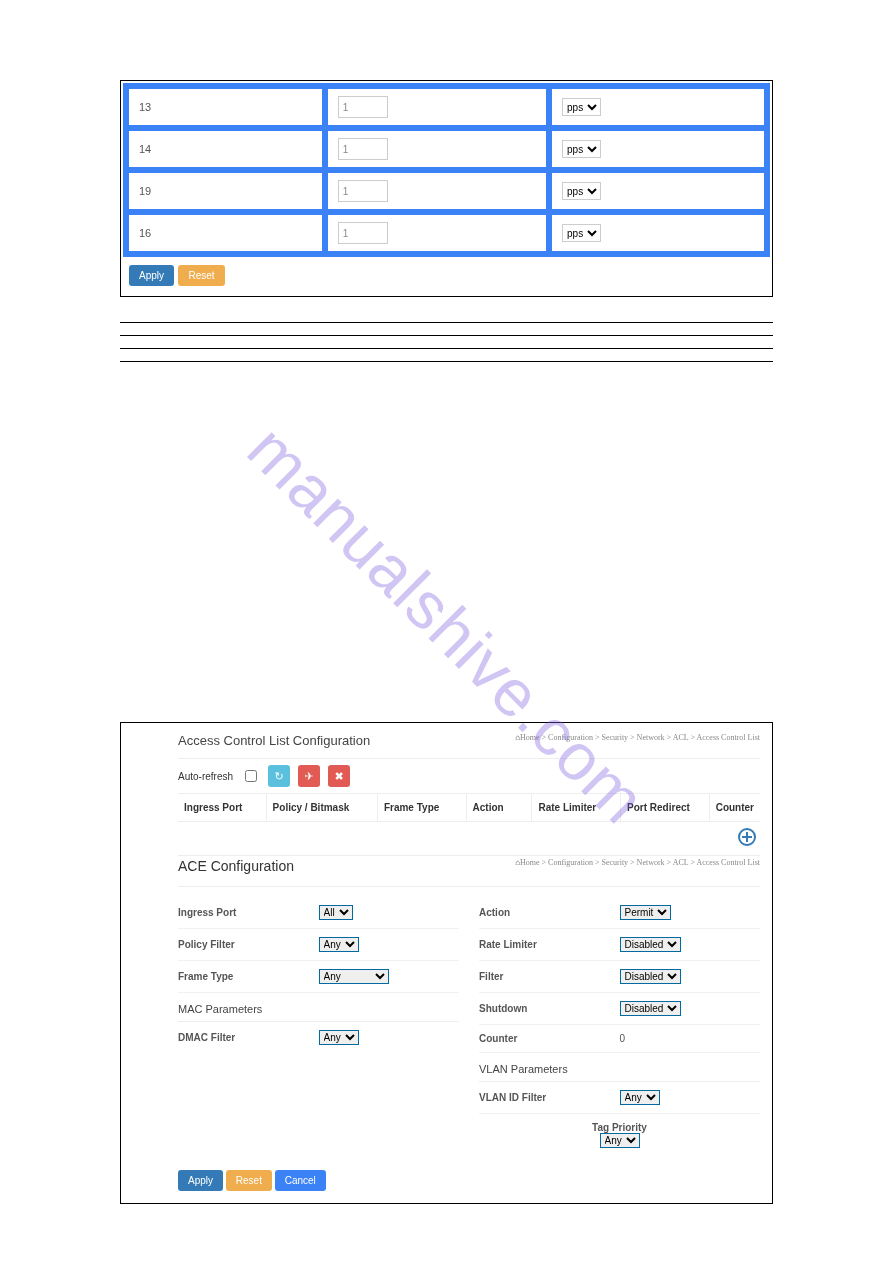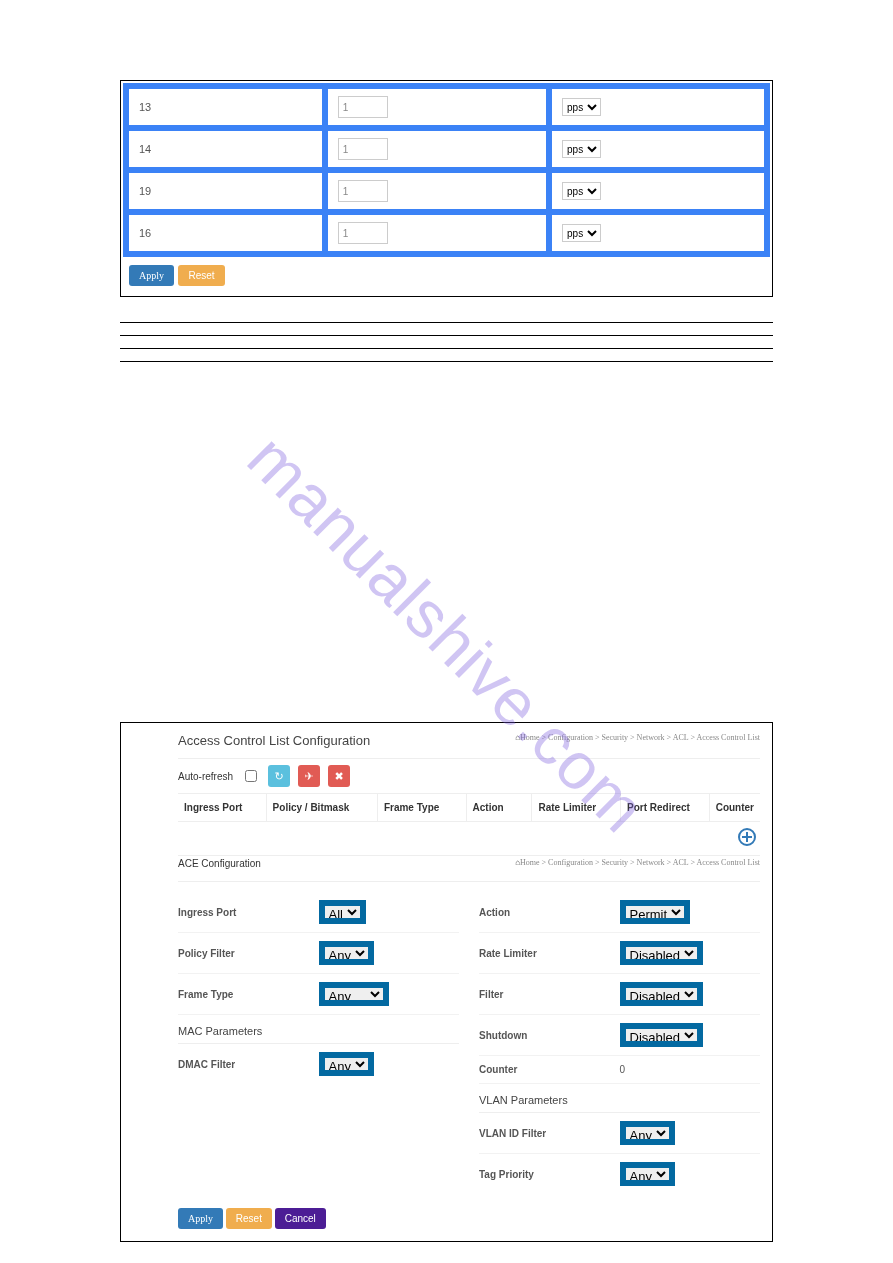--- a/index.html
+++ b/index.html
@@ -71,23 +71,23 @@
   }
   .btn {
     display: inline-block;
     font-size: 10px;
     padding: 5px 10px;
     color: #fff;
     border-radius: 3px;
     border: none;
     cursor: pointer;
   }
-  .btn-blue { background: #337ab7; font-family: Liberation Serif, serif; }
+  .btn-blue { background: #337ab7; }
   .btn-orange { background: #f0ad4e; }
-  .btn-red { background: #4c1d95; }
+  .btn-red { background: #3b82f6; }
   .btn-sm-orange { background:#f0ad4e; }
   
   .obj-table {
     width: 100%;
     border-collapse: collapse;
     font-size: 10px;
     margin-bottom: 30px;
   }
   .obj-table td, .obj-table th {
     border-top: 1px solid #000;
@@ -173,41 +173,41 @@
     position:relative;
   }
   .add-circle::before, .add-circle::after {
     content:"";
     position:absolute;
     background:#337ab7;
   }
   .add-circle::before { left:6px; top:2px; width:2px; height:10px; }
   .add-circle::after { left:2px; top:6px; width:10px; height:2px; }
   .ace-title-row { overflow:hidden; padding: 2px 0 12px 0; border-bottom:1px solid #eee;}
-  .ace-title { font-size:10px;margin-top:42px; }
+  .ace-title { font-size:14px;margin-top:42px; }
   .ace-cols {
     display:flex;
     gap:20px;
     padding:10px 0 0 0;
   }
   .ace-col { flex:1; }
   .form-row {
     display:flex;
     align-items:center;
     padding:8px 0;
     font-size:10px;
     border-bottom:1px solid #f2f2f2;
   }
   .form-row .lbl { flex:1; font-weight:bold; color:#555;}
   .form-row .ctl { flex:1; }
   .form-row .val { flex:1; color:#555;}
   .mini-select2 {
-    font-size:13px;
-    height:24px;
-    border:6px solid #0369a1;
+    font-size:10px;
+    height:15px;
+    border:1px solid #0369a1;
   }
   .section-head {
     font-size:11px;
     padding:10px 0 6px 0;
     color:#444;
     border-bottom:1px solid #eee;
   }
   .bottom-btns {
     padding-top:14px;
   }
@@ -347,21 +347,21 @@
           </div>
           <div class="form-row">
             <span class="lbl">Counter</span>
             <span class="val">0</span>
           </div>
           <div class="section-head">VLAN Parameters</div>
           <div class="form-row">
             <span class="lbl">VLAN ID Filter</span>
             <span class="ctl"><select class="mini-select2"><option>Any</option></select></span>
           </div>
-          <div class="form-row" style="border-bottom:none;">
+          <div class="form-row" style="border-bottom:none;flex-direction:column;">
             <span class="lbl">Tag Priority</span>
             <span class="ctl"><select class="mini-select2"><option>Any</option></select></span>
           </div>
         </div>
       </div>
 
       <div class="bottom-btns">
         <button class="btn btn-blue">Apply</button>
         <button class="btn btn-sm-orange">Reset</button>
         <button class="btn btn-red">Cancel</button>

